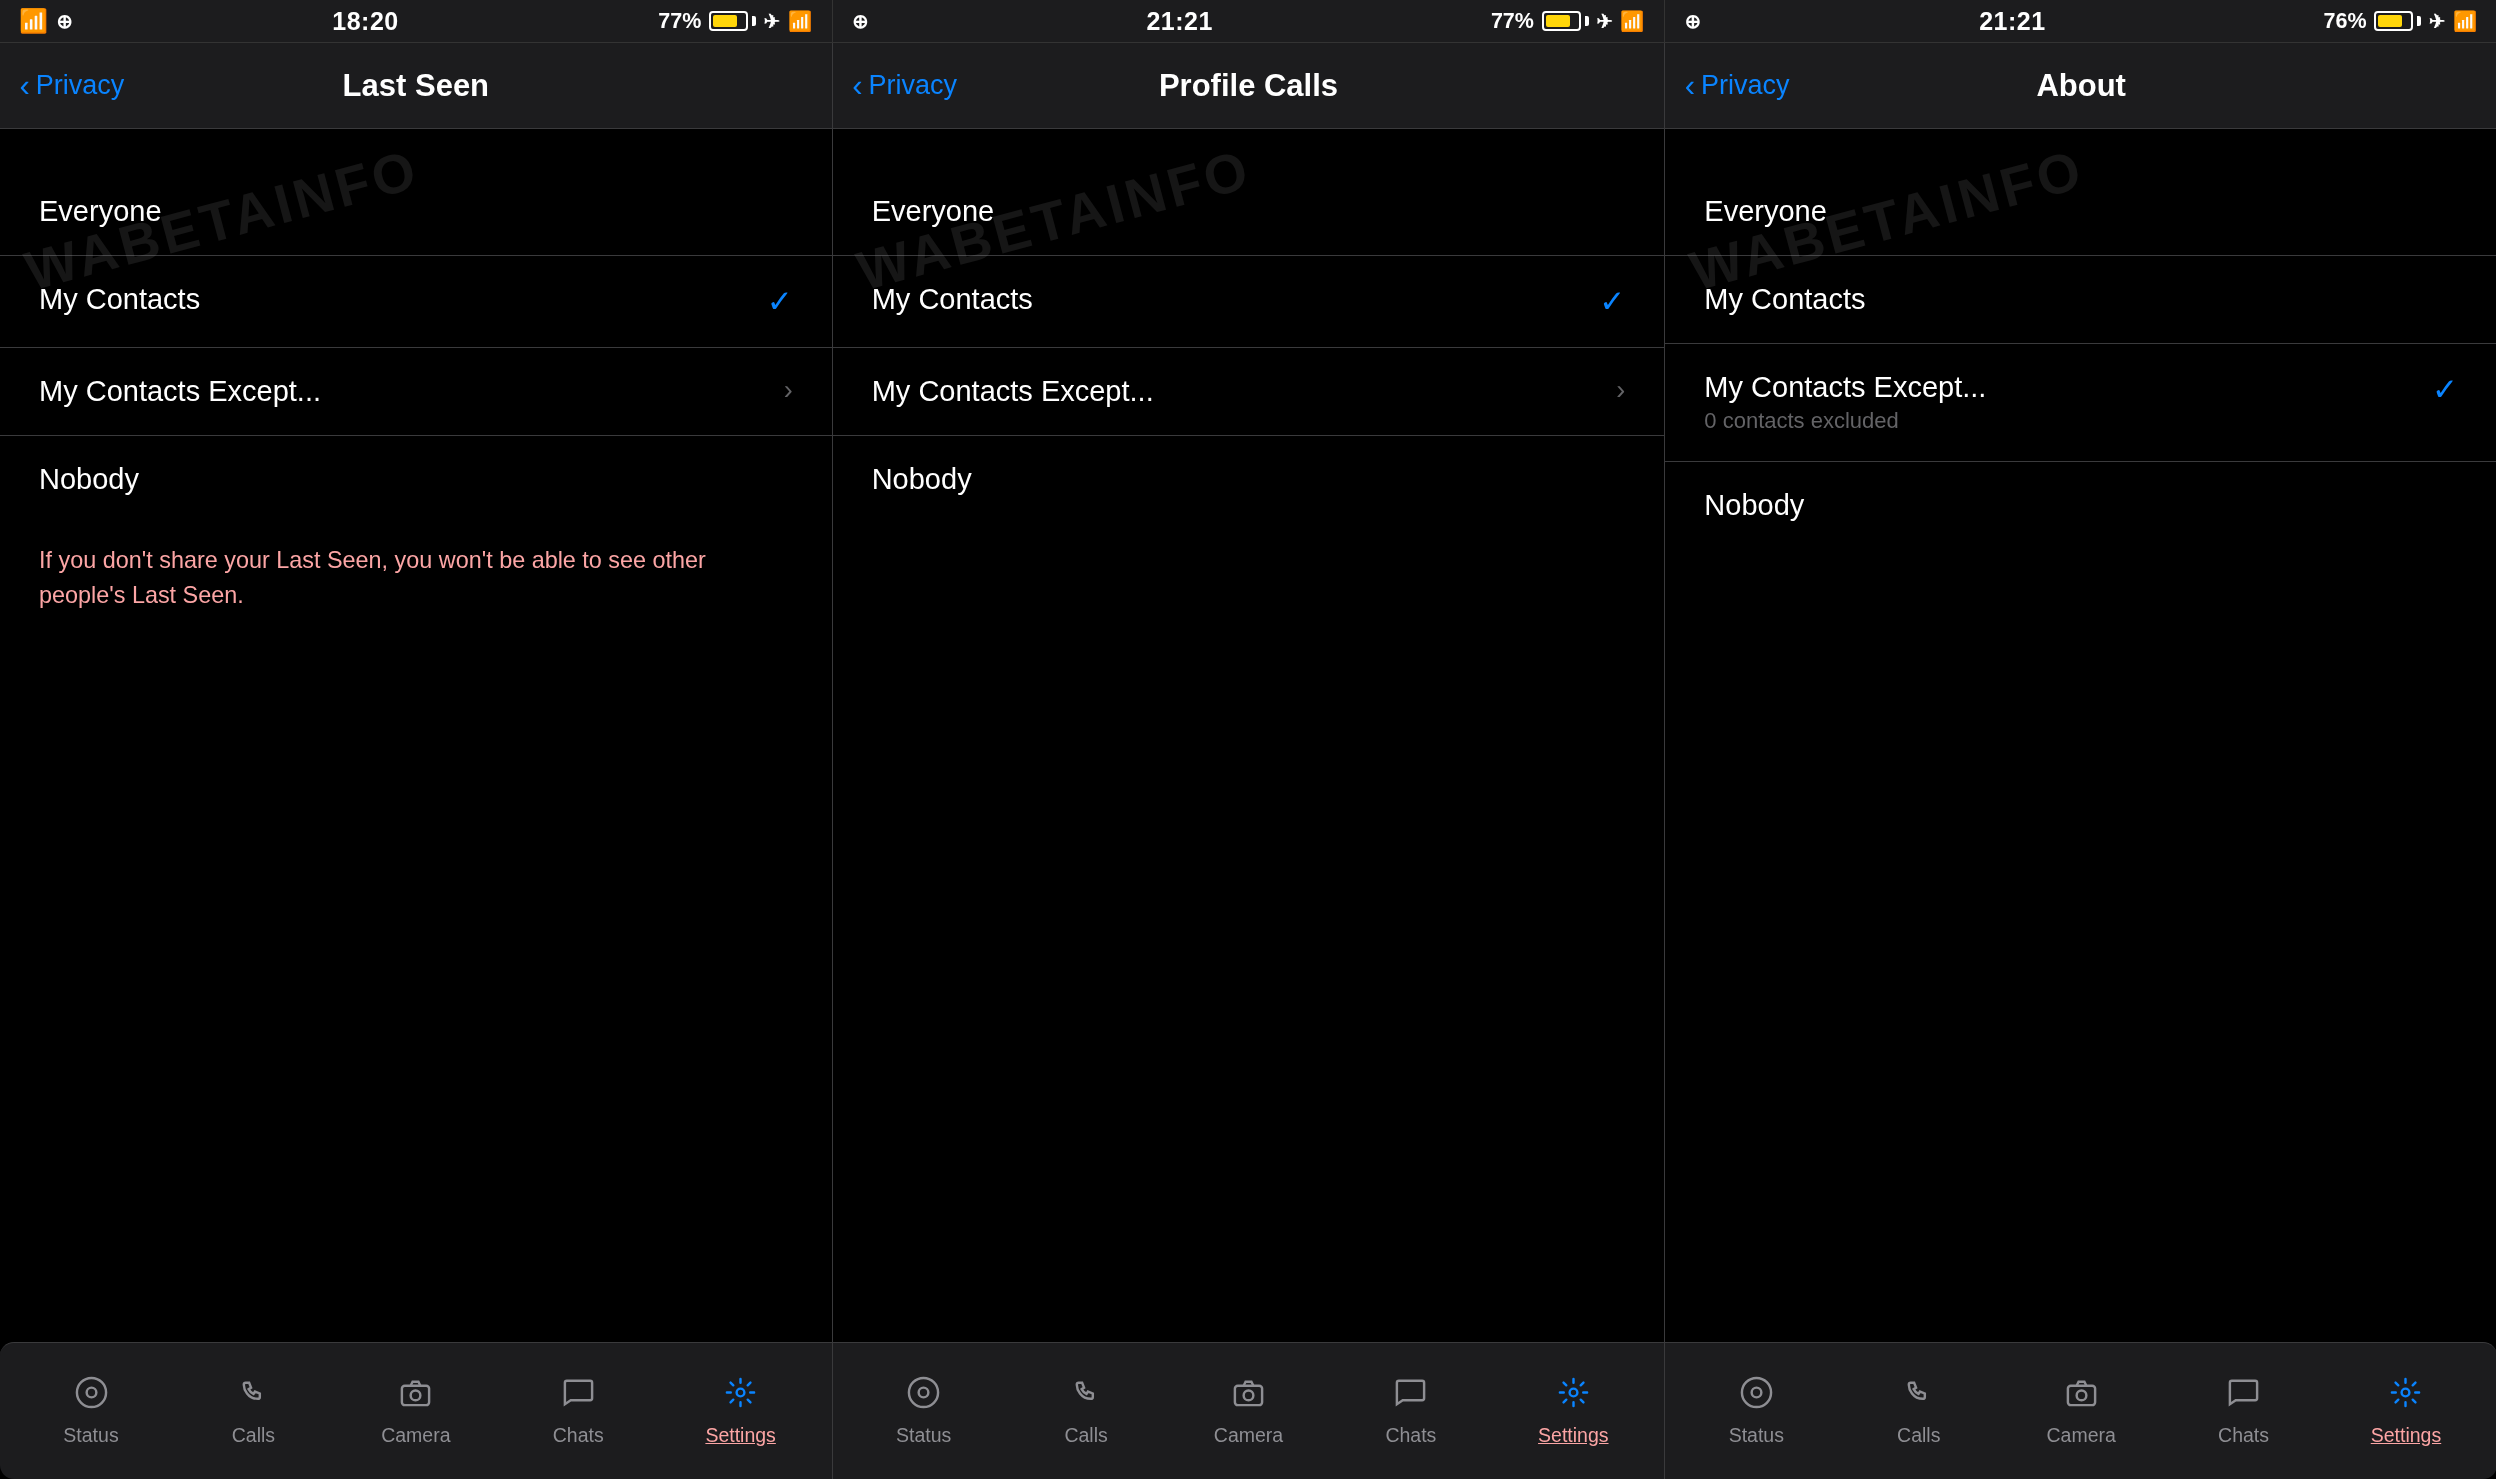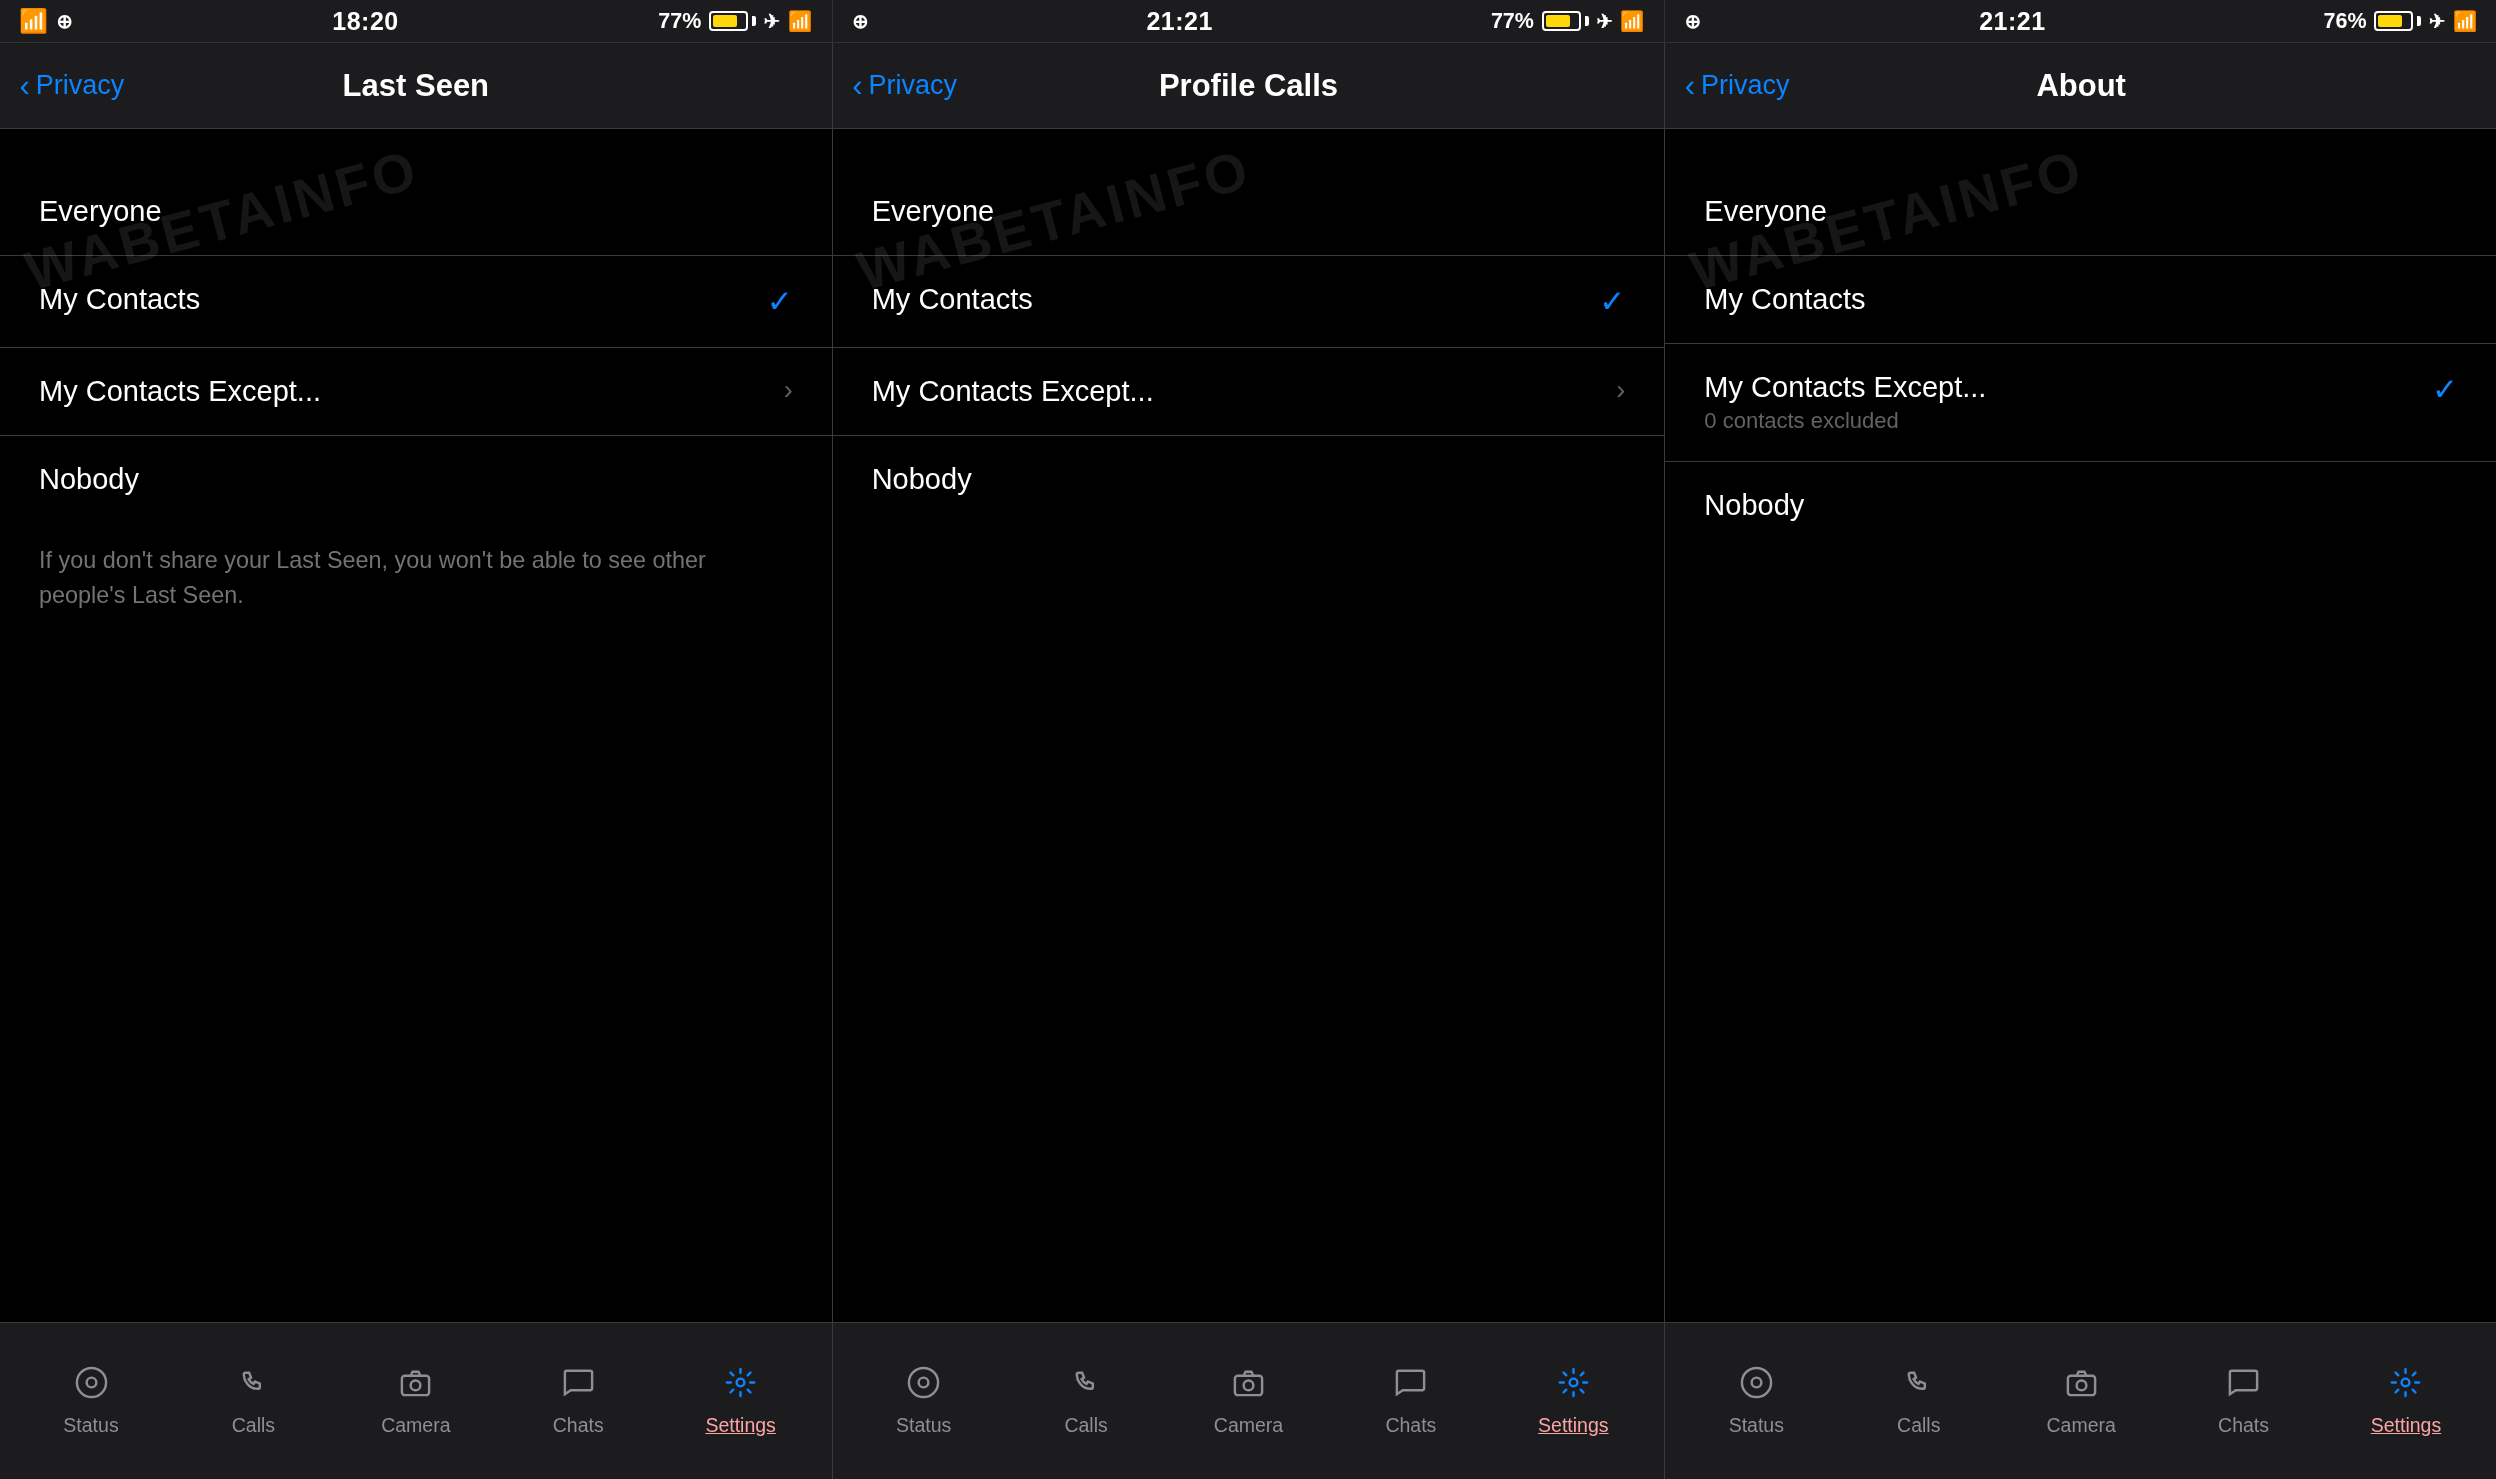--- a/index.html
+++ b/index.html
@@ -163,43 +163,44 @@
       font-size: 31px;
     }
     .list-item-chevron {
       color: #636366;
       font-size: 27px;
     }
 
     .list-note {
       padding: 19.5px 39px;
       font-size: 23.4px;
-      color: #737373;
+      color: #fca5a5;
       line-height: 1.5;
     }
 
     
     .watermark {
       position: absolute;
       font-size: 47px;
       font-weight: 900;
       color: rgba(180,180,180,0.12);
       letter-spacing: 3.9px;
       pointer-events: none;
       text-transform: uppercase;
       transform: rotate(-15deg);
       white-space: nowrap;
     }
 
     
     .tab-bar {
       display: flex;
-      height: 157px;
+      height: 137px;
       background: #1c1c1e;
       border-top: 0.5px solid #3a3a3c;
+      border-radius: 14px;
     }
     .tab-section {
       flex: 1;
       display: flex;
       align-items: center;
       justify-content: space-around;
       padding: 0 9.8px;
     }
     .tab-section + .tab-section {
       border-left: 0.5px solid #3a3a3c;

